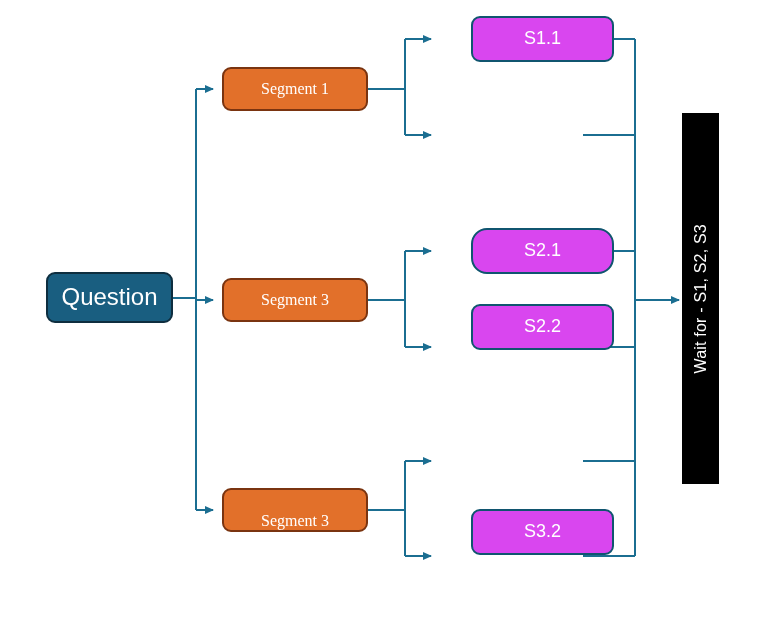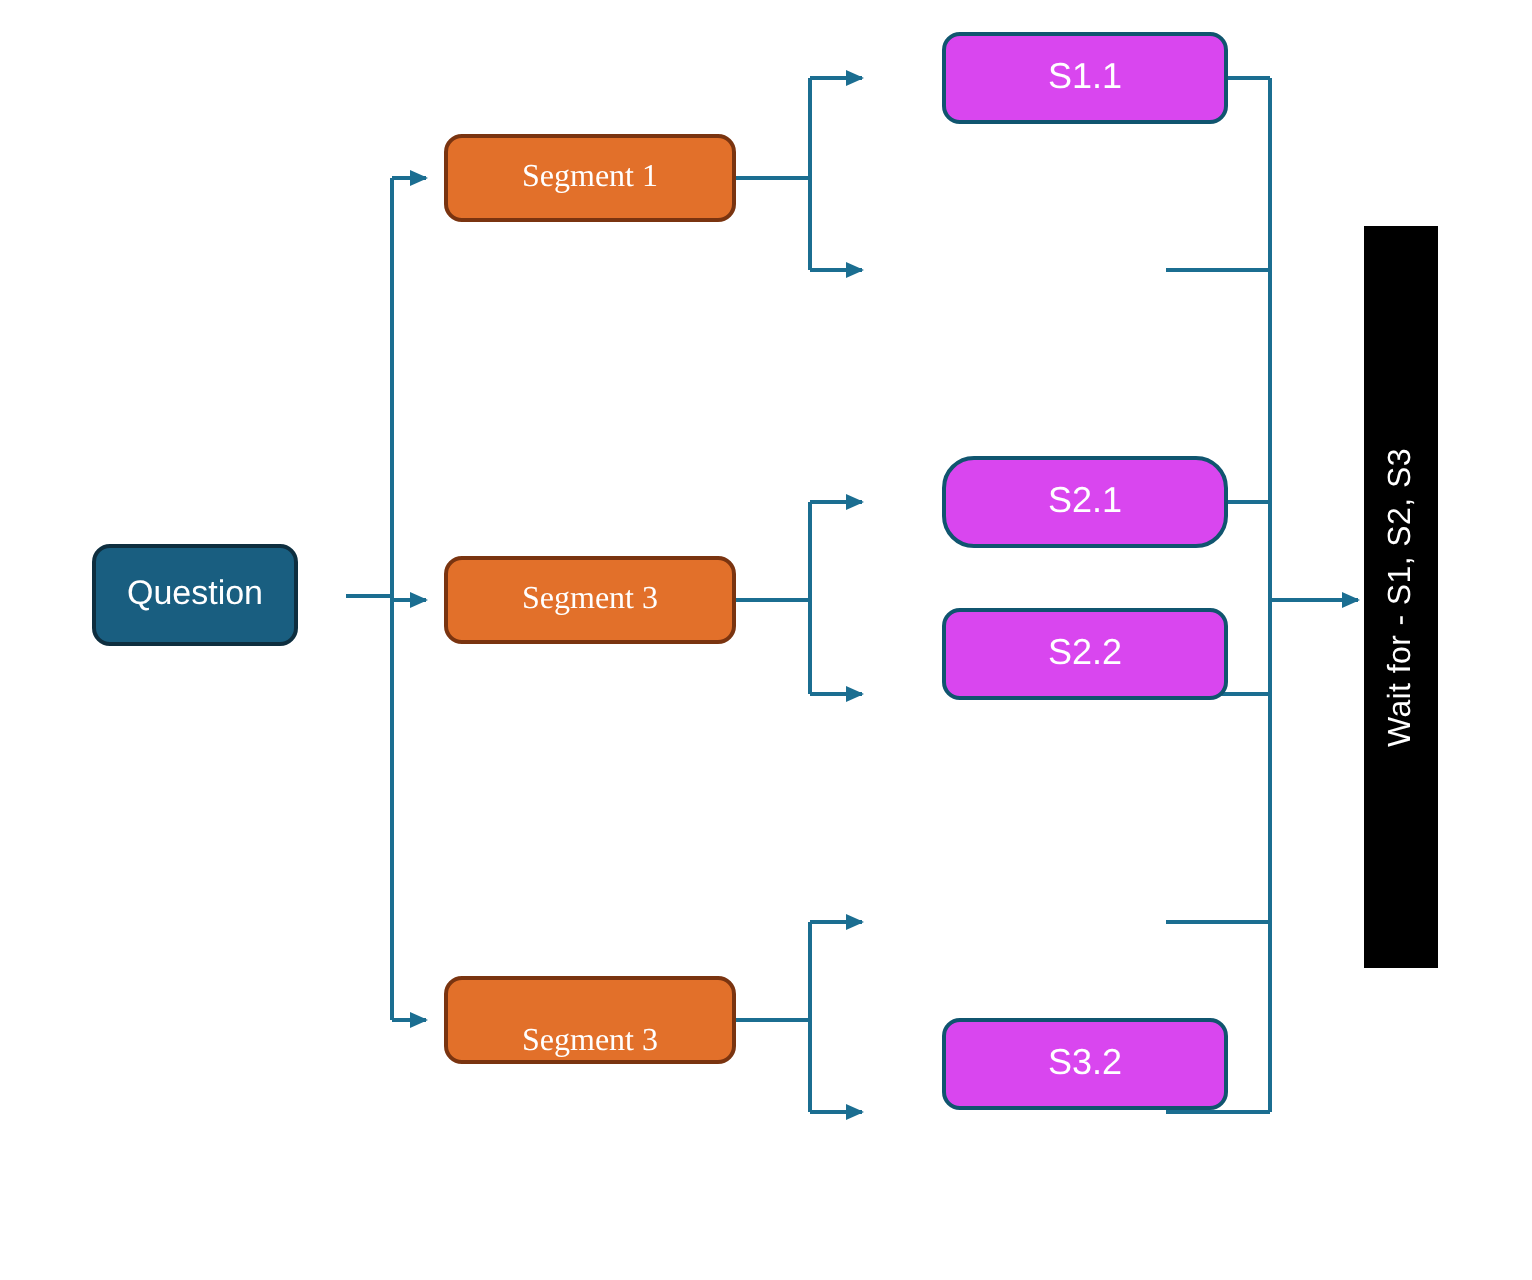--- a/index.html
+++ b/index.html
@@ -38,26 +38,26 @@
     justify-content: center;
     color: #ffffff;
     text-align: center;
     line-height: 1.1;
     white-space: nowrap;
     user-select: none;
   }
   .node-question {
     left: 46px;
     top: 272px;
-    width: 103px;
+    width: 127px;
     height: 51px;
     background: #195E80;
     border: 2px solid #0e2e3f;
     border-radius: 9px;
-    font-size: 17px;
+    font-size: 24px;
   }
   .node-segment {
     left: 222px;
     width: 146px;
     height: 44px;
     background: #E2702A;
     border: 2px solid #7a3410;
     border-radius: 9px;
     font-size: 16px;
     font-family: Liberation Serif, serif;

